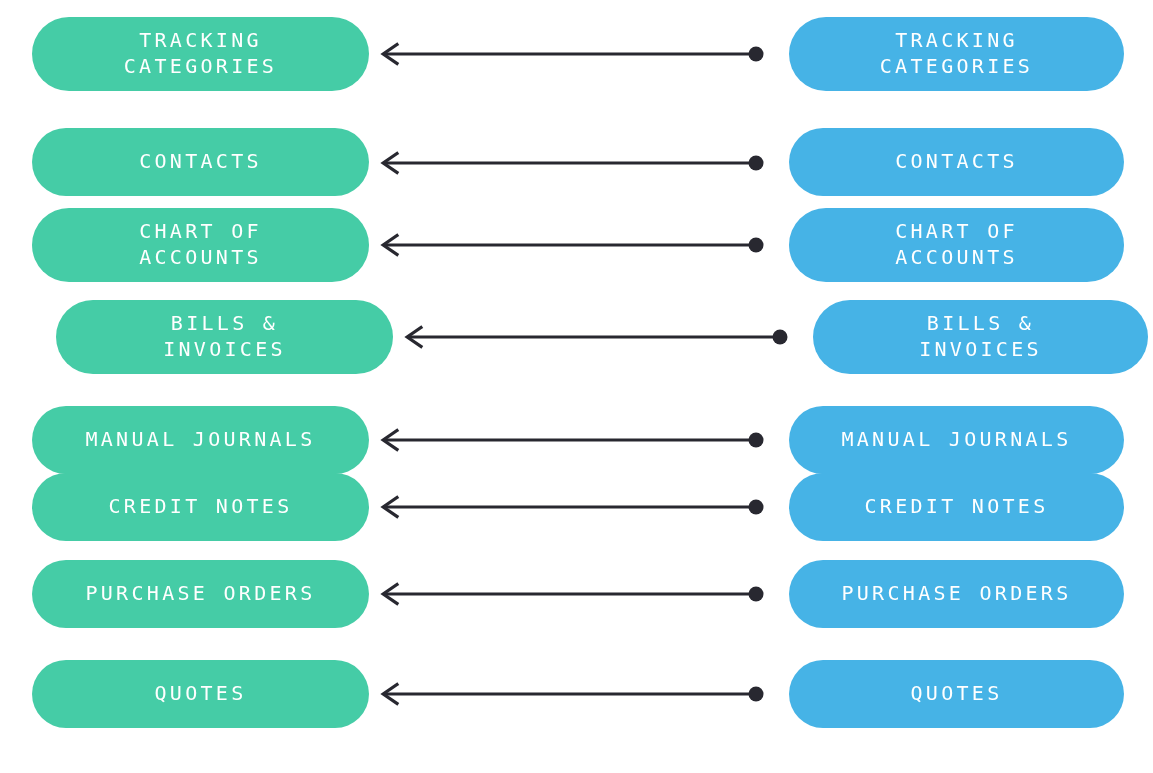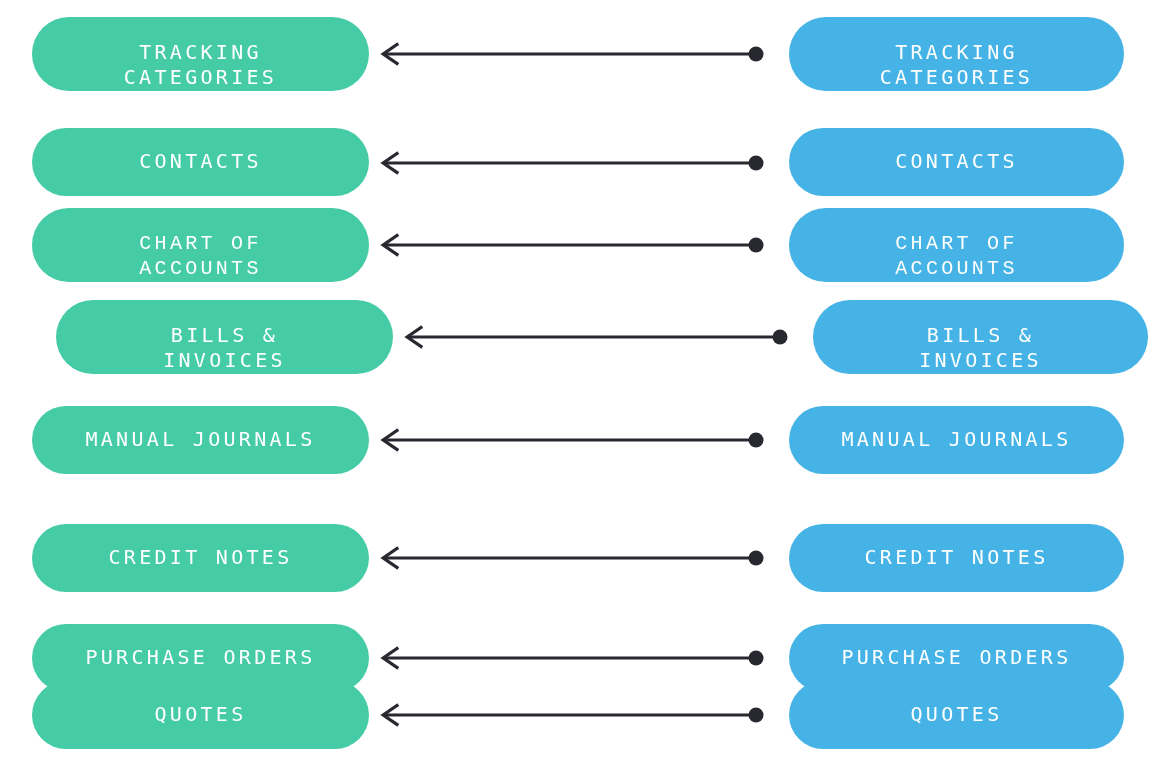--- a/index.html
+++ b/index.html
@@ -65,21 +65,21 @@
   
   .connector {
     position: absolute;
     left: 380px;
     width: 392px;
     pointer-events: none;
   }
   .connector svg { display: block; overflow: visible; }
 
   
-  .r-tall  .pill { height: 74px; align-items: flex-end; }
+  .r-tall  .pill { height: 74px; }
   .r-short .pill { height: 68px; }
 </style>
 </head>
 <body>
 
 <div id="diagram">
     <div class="row r-tall" style="top: 17px; height: 74px;">
       <div class="pill pill-left" style="height: 74px;"><span class="pill-text">TRACKING
 CATEGORIES</span></div>
       <div class="connector" style="top: 25px; height: 24px;">
@@ -96,21 +96,21 @@
       <div class="pill pill-left" style="height: 68px;"><span class="pill-text">CONTACTS</span></div>
       <div class="connector" style="top: 23px; height: 24px;">
         <svg width="392" height="24" viewBox="0 0 392 24">
           <line x1="5" y1="12" x2="376" y2="12" stroke="#282830" stroke-width="3.2" stroke-linecap="butt"></line>
           <polyline points="17,2.5 3.2,12 17,21.5" fill="none" stroke="#282830" stroke-width="3.2" stroke-linecap="square" stroke-linejoin="miter"></polyline>
           <circle cx="376" cy="12" r="7.5" fill="#282830"></circle>
         </svg>
       </div>
       <div class="pill pill-right" style="height: 68px;"><span class="pill-text">CONTACTS</span></div>
     </div>
-    <div class="row r-tall" style="top: 208px; height: 74px; font-family: Liberation Mono, monospace;">
+    <div class="row r-tall" style="top: 208px; height: 74px;">
       <div class="pill pill-left" style="height: 74px;"><span class="pill-text">CHART OF
 ACCOUNTS</span></div>
       <div class="connector" style="top: 25px; height: 24px;">
         <svg width="392" height="24" viewBox="0 0 392 24">
           <line x1="5" y1="12" x2="376" y2="12" stroke="#282830" stroke-width="3.2" stroke-linecap="butt"></line>
           <polyline points="17,2.5 3.2,12 17,21.5" fill="none" stroke="#282830" stroke-width="3.2" stroke-linecap="square" stroke-linejoin="miter"></polyline>
           <circle cx="376" cy="12" r="7.5" fill="#282830"></circle>
         </svg>
       </div>
       <div class="pill pill-right" style="height: 74px;"><span class="pill-text">CHART OF
@@ -133,43 +133,43 @@
       <div class="pill pill-left" style="height: 68px;"><span class="pill-text">MANUAL JOURNALS</span></div>
       <div class="connector" style="top: 22px; height: 24px;">
         <svg width="392" height="24" viewBox="0 0 392 24">
           <line x1="5" y1="12" x2="376" y2="12" stroke="#282830" stroke-width="3.2" stroke-linecap="butt"></line>
           <polyline points="17,2.5 3.2,12 17,21.5" fill="none" stroke="#282830" stroke-width="3.2" stroke-linecap="square" stroke-linejoin="miter"></polyline>
           <circle cx="376" cy="12" r="7.5" fill="#282830"></circle>
         </svg>
       </div>
       <div class="pill pill-right" style="height: 68px;"><span class="pill-text">MANUAL JOURNALS</span></div>
     </div>
-    <div class="row r-short" style="top: 524px; height: 68px;">
+    <div class="row r-short" style="top: 473px; height: 68px;">
       <div class="pill pill-left" style="height: 68px;"><span class="pill-text">CREDIT NOTES</span></div>
       <div class="connector" style="top: 22px; height: 24px;">
         <svg width="392" height="24" viewBox="0 0 392 24">
           <line x1="5" y1="12" x2="376" y2="12" stroke="#282830" stroke-width="3.2" stroke-linecap="butt"></line>
           <polyline points="17,2.5 3.2,12 17,21.5" fill="none" stroke="#282830" stroke-width="3.2" stroke-linecap="square" stroke-linejoin="miter"></polyline>
           <circle cx="376" cy="12" r="7.5" fill="#282830"></circle>
         </svg>
       </div>
       <div class="pill pill-right" style="height: 68px;"><span class="pill-text">CREDIT NOTES</span></div>
     </div>
-    <div class="row r-short" style="top: 624px; height: 68px;">
+    <div class="row r-short" style="top: 560px; height: 68px;">
       <div class="pill pill-left" style="height: 68px;"><span class="pill-text">PURCHASE ORDERS</span></div>
       <div class="connector" style="top: 22px; height: 24px;">
         <svg width="392" height="24" viewBox="0 0 392 24">
           <line x1="5" y1="12" x2="376" y2="12" stroke="#282830" stroke-width="3.2" stroke-linecap="butt"></line>
           <polyline points="17,2.5 3.2,12 17,21.5" fill="none" stroke="#282830" stroke-width="3.2" stroke-linecap="square" stroke-linejoin="miter"></polyline>
           <circle cx="376" cy="12" r="7.5" fill="#282830"></circle>
         </svg>
       </div>
       <div class="pill pill-right" style="height: 68px;"><span class="pill-text">PURCHASE ORDERS</span></div>
     </div>
-    <div class="row r-short" style="top: 681px; height: 68px;">
+    <div class="row r-short" style="top: 660px; height: 68px;">
       <div class="pill pill-left" style="height: 68px;"><span class="pill-text">QUOTES</span></div>
       <div class="connector" style="top: 22px; height: 24px;">
         <svg width="392" height="24" viewBox="0 0 392 24">
           <line x1="5" y1="12" x2="376" y2="12" stroke="#282830" stroke-width="3.2" stroke-linecap="butt"></line>
           <polyline points="17,2.5 3.2,12 17,21.5" fill="none" stroke="#282830" stroke-width="3.2" stroke-linecap="square" stroke-linejoin="miter"></polyline>
           <circle cx="376" cy="12" r="7.5" fill="#282830"></circle>
         </svg>
       </div>
       <div class="pill pill-right" style="height: 68px;"><span class="pill-text">QUOTES</span></div>
     </div>

